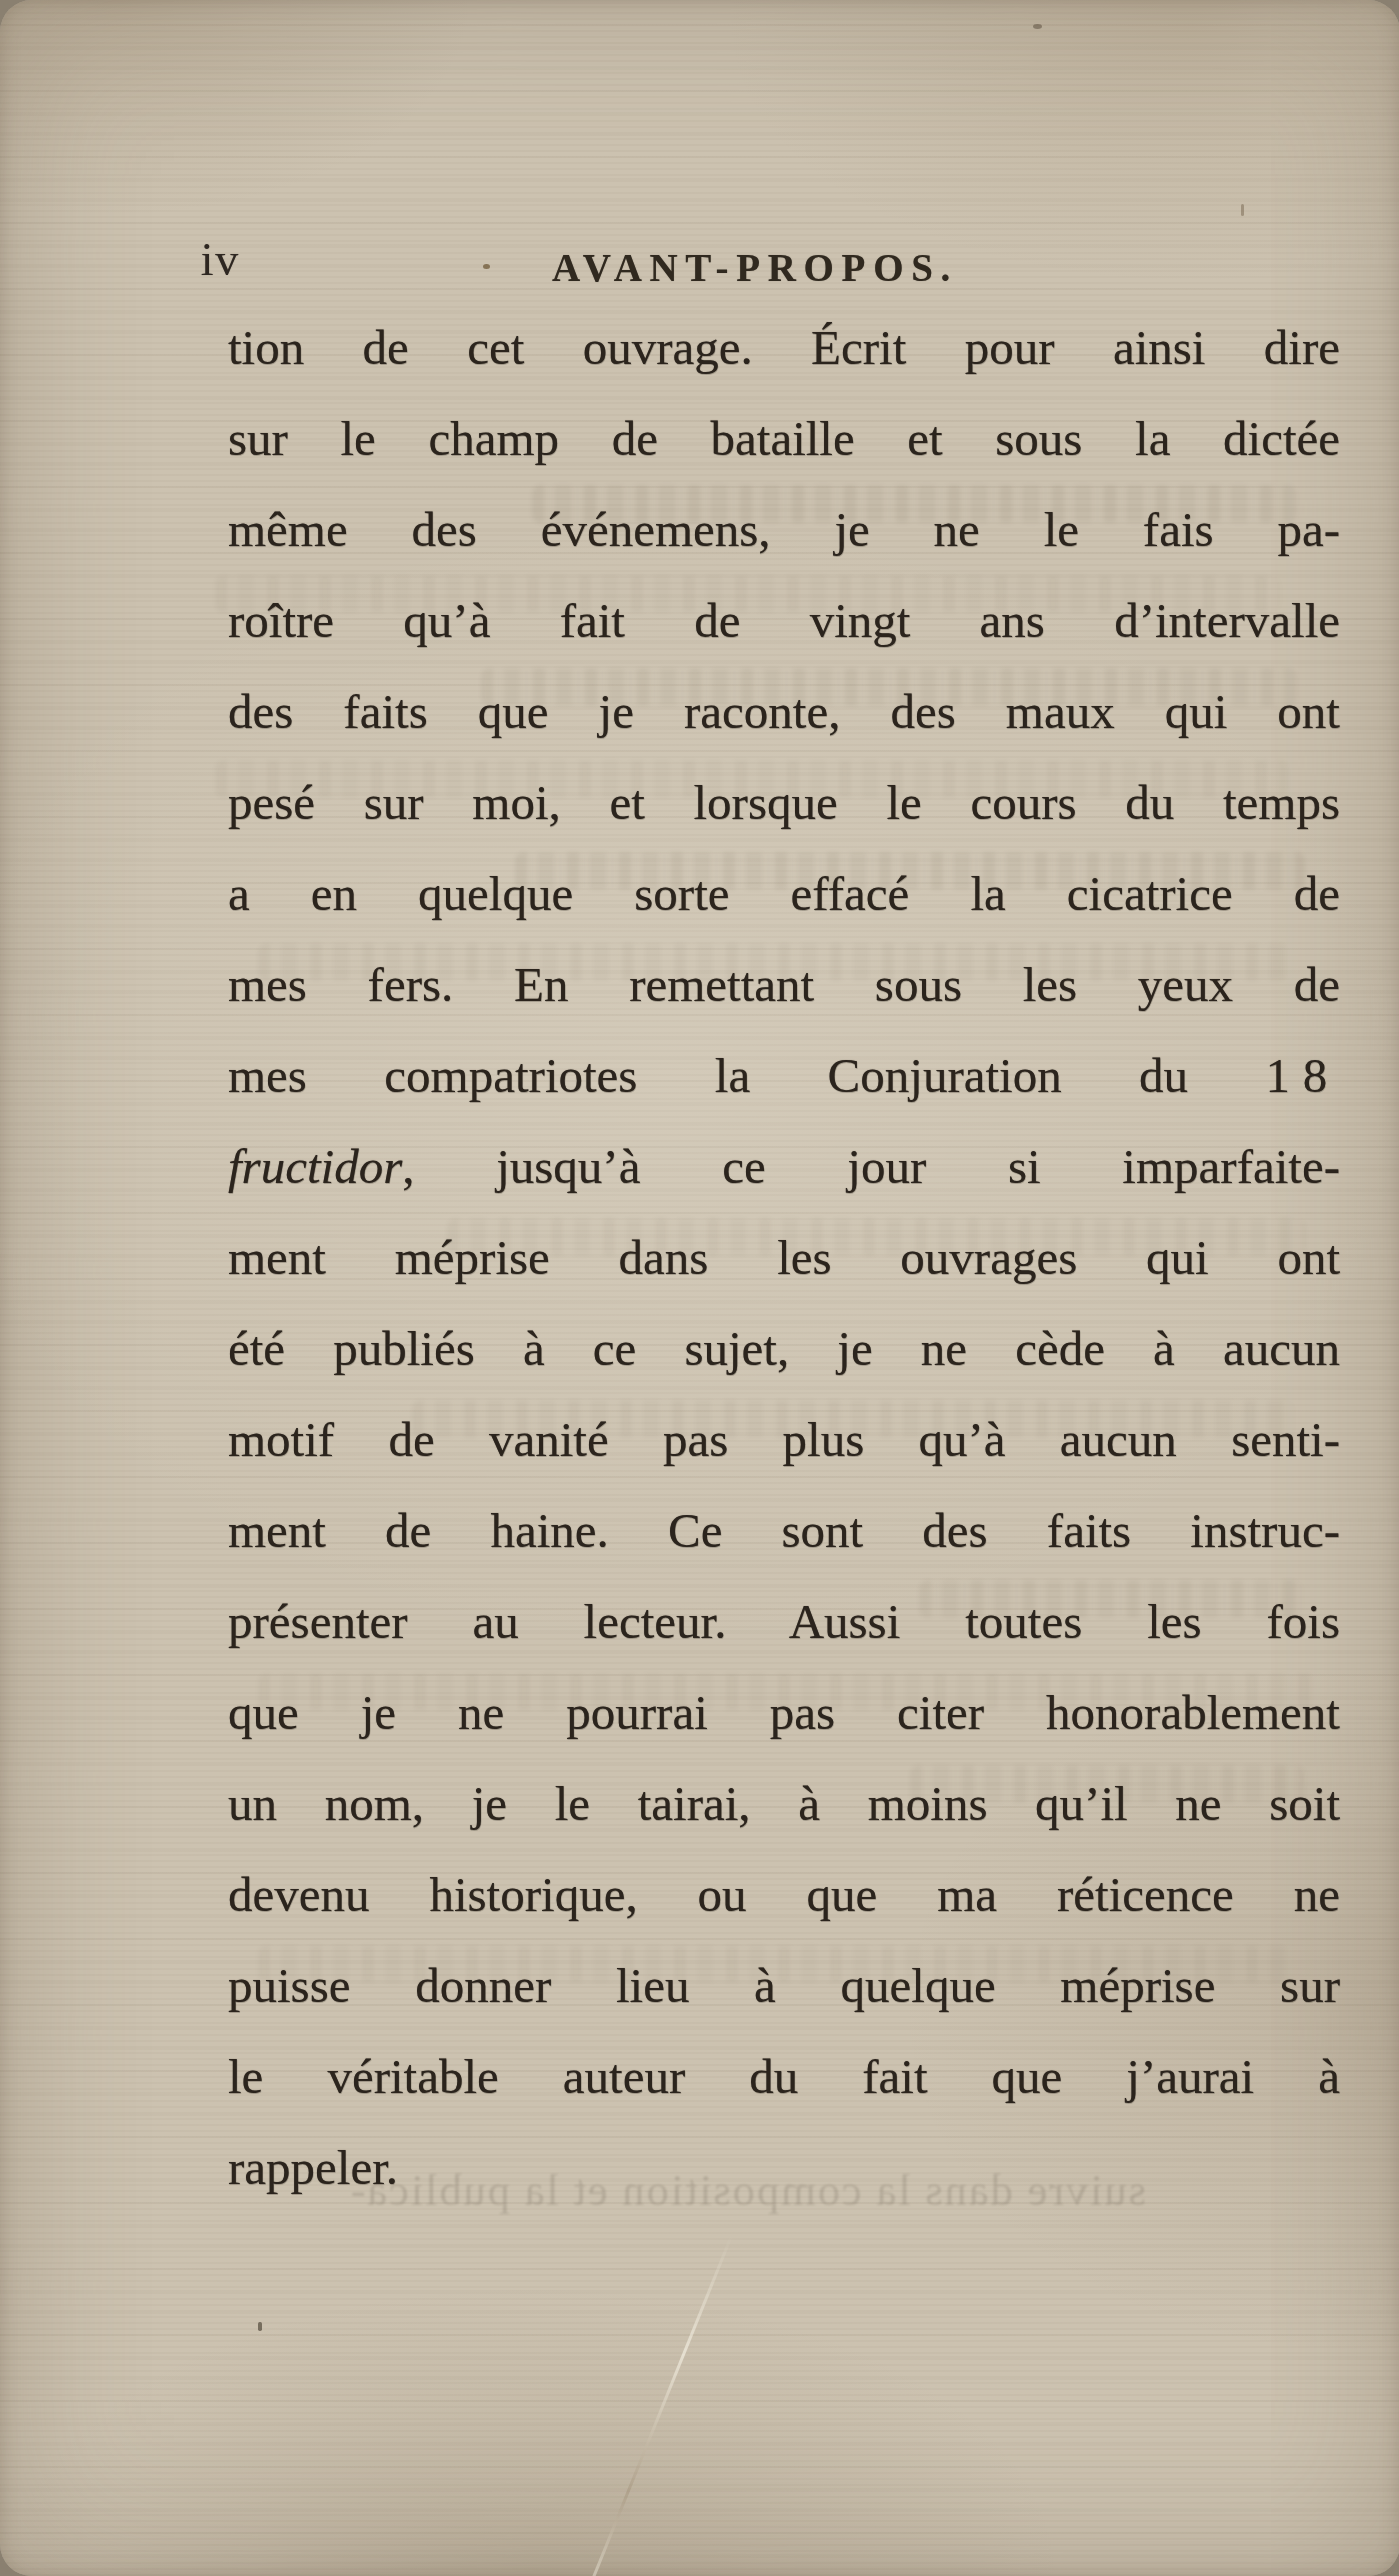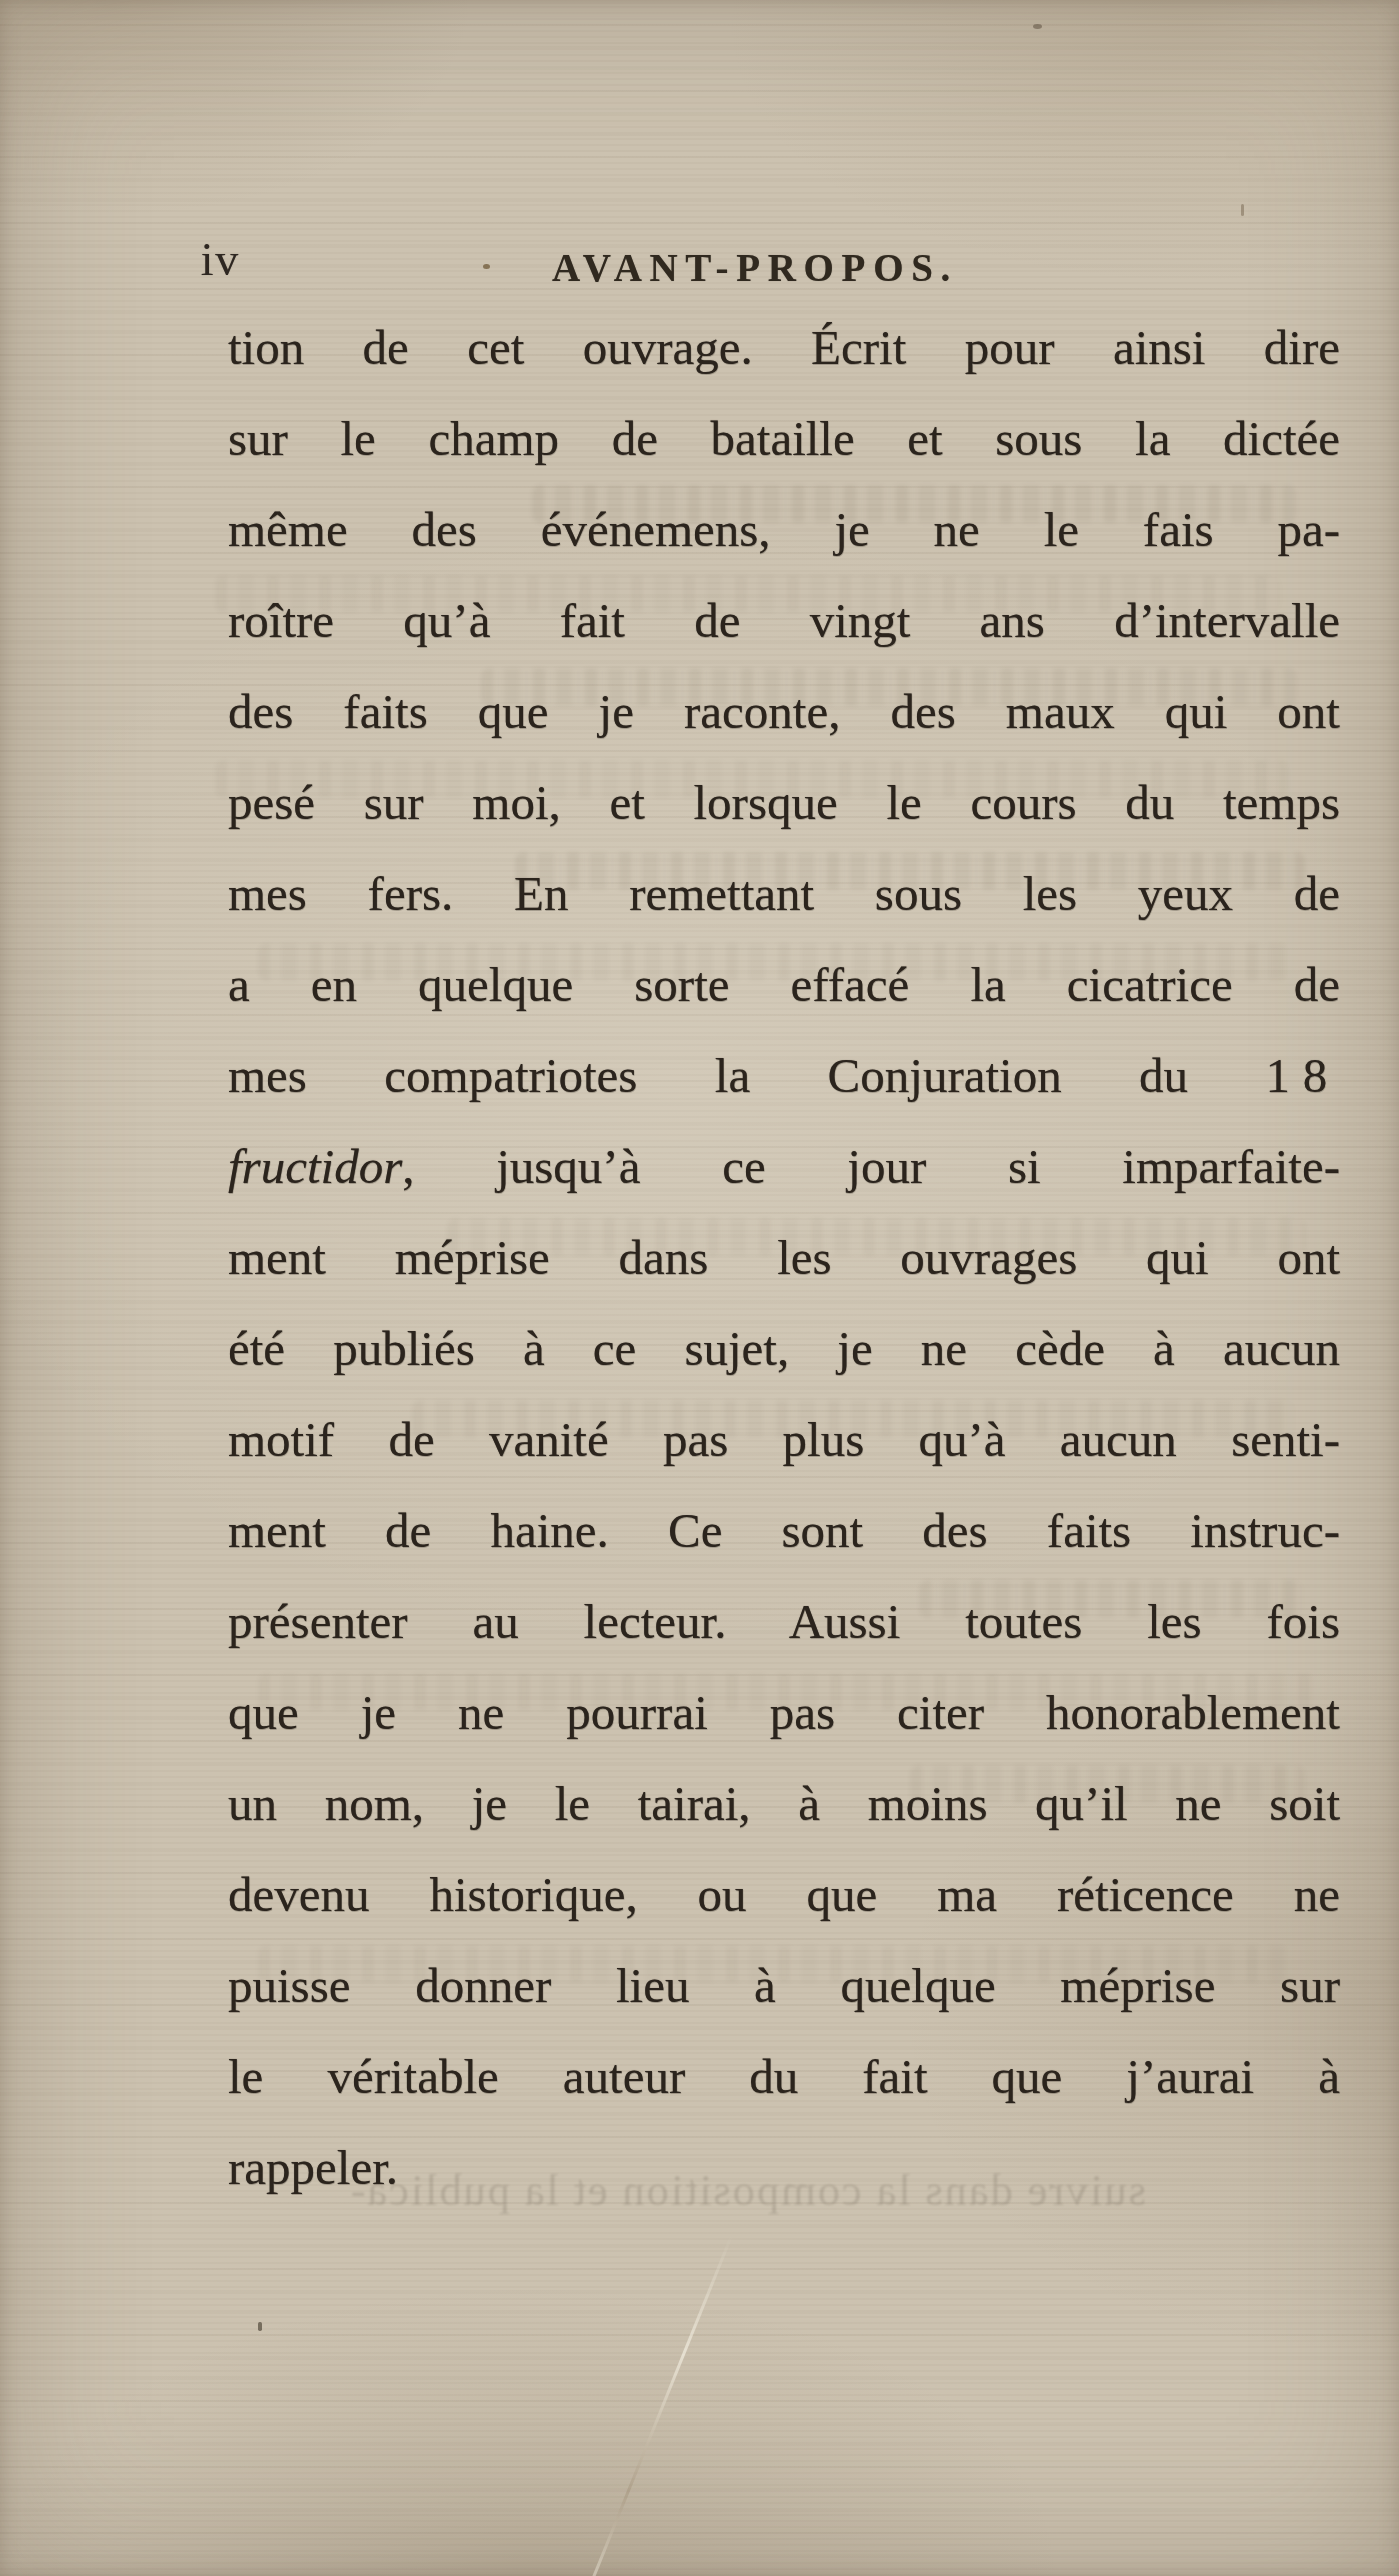--- a/index.html
+++ b/index.html
@@ -17,20 +17,21 @@
       radial-gradient(ellipse 773px 429px at 85% 1%, rgba(150,130,100,0.20), transparent 60%),
       radial-gradient(ellipse 601px 361px at 8% 0%, rgba(140,120,92,0.22), transparent 60%),
       radial-gradient(ellipse 1073px 816px at 48% 42%, rgba(255,250,238,0.14), transparent 72%),
       radial-gradient(ellipse 704px 532px at 97% 78%, rgba(120,100,75,0.14), transparent 65%),
       radial-gradient(ellipse 816px 447px at 38% 100%, rgba(125,108,82,0.18), transparent 65%),
       repeating-linear-gradient(0deg, rgba(118,100,78,0.05) 0 1.7px, rgba(0,0,0,0) 1.7px 6px),
       repeating-linear-gradient(0deg, rgba(0,0,0,0) 0 20px, rgba(108,92,70,0.045) 20px 22px);
     box-shadow: inset 0 0 146px rgba(95,80,58,0.30), inset 0 0 20.6px rgba(90,76,54,0.25);
     font-family: "Liberation Serif", "DejaVu Serif", serif;
     color: #2b241d;
+    border-radius: 32px;
   }
   .header-row {
     position: absolute;
     top: 230px;
     left: 199px;
     width: 1112px;
     height: 69px;
   }
   .page-number {
     position: absolute;
@@ -144,22 +145,22 @@
   <div class="smudge" style="top:1765px; left:910px; width:395px;  opacity:.38;"></div>
   <div class="smudge" style="top:1945px; left:258px;  width:1030px; opacity:.28;"></div>
 
   <div class="body-text">
       <div class="line"><span>tion de cet ouvrage. Écrit pour ainsi dire</span></div>
       <div class="line"><span>sur le champ de bataille et sous la dictée</span></div>
       <div class="line"><span>même des événemens, je ne le fais pa-</span></div>
       <div class="line"><span>roître qu’à fait de vingt ans d’intervalle</span></div>
       <div class="line"><span>des faits que je raconte, des maux qui ont</span></div>
       <div class="line"><span>pesé sur moi, et lorsque le cours du temps</span></div>
+      <div class="line"><span>a en quelque sorte effacé la cicatrice de</span></div>
       <div class="line"><span>mes fers. En remettant sous les yeux de</span></div>
-      <div class="line"><span>a en quelque sorte effacé la cicatrice de</span></div>
       <div class="line"><span>mes compatriotes la Conjuration du </span><span class="sp">18</span></div>
       <div class="line"><span class="it">fructidor</span><span>, jusqu’à ce jour si imparfaite-</span></div>
       <div class="line"><span>ment méprise dans les ouvrages qui ont</span></div>
       <div class="line"><span>été publiés à ce sujet, je ne cède à aucun</span></div>
       <div class="line"><span>motif de vanité pas plus qu’à aucun senti-</span></div>
       <div class="line"><span>ment de haine. Ce sont des faits instruc-</span></div>
       <div class="line"><span>présenter au lecteur. Aussi toutes les fois</span></div>
       <div class="line"><span>que je ne pourrai pas citer honorablement</span></div>
       <div class="line"><span>un nom, je le tairai, à moins qu’il ne soit</span></div>
       <div class="line"><span>devenu historique, ou que ma réticence ne</span></div>

